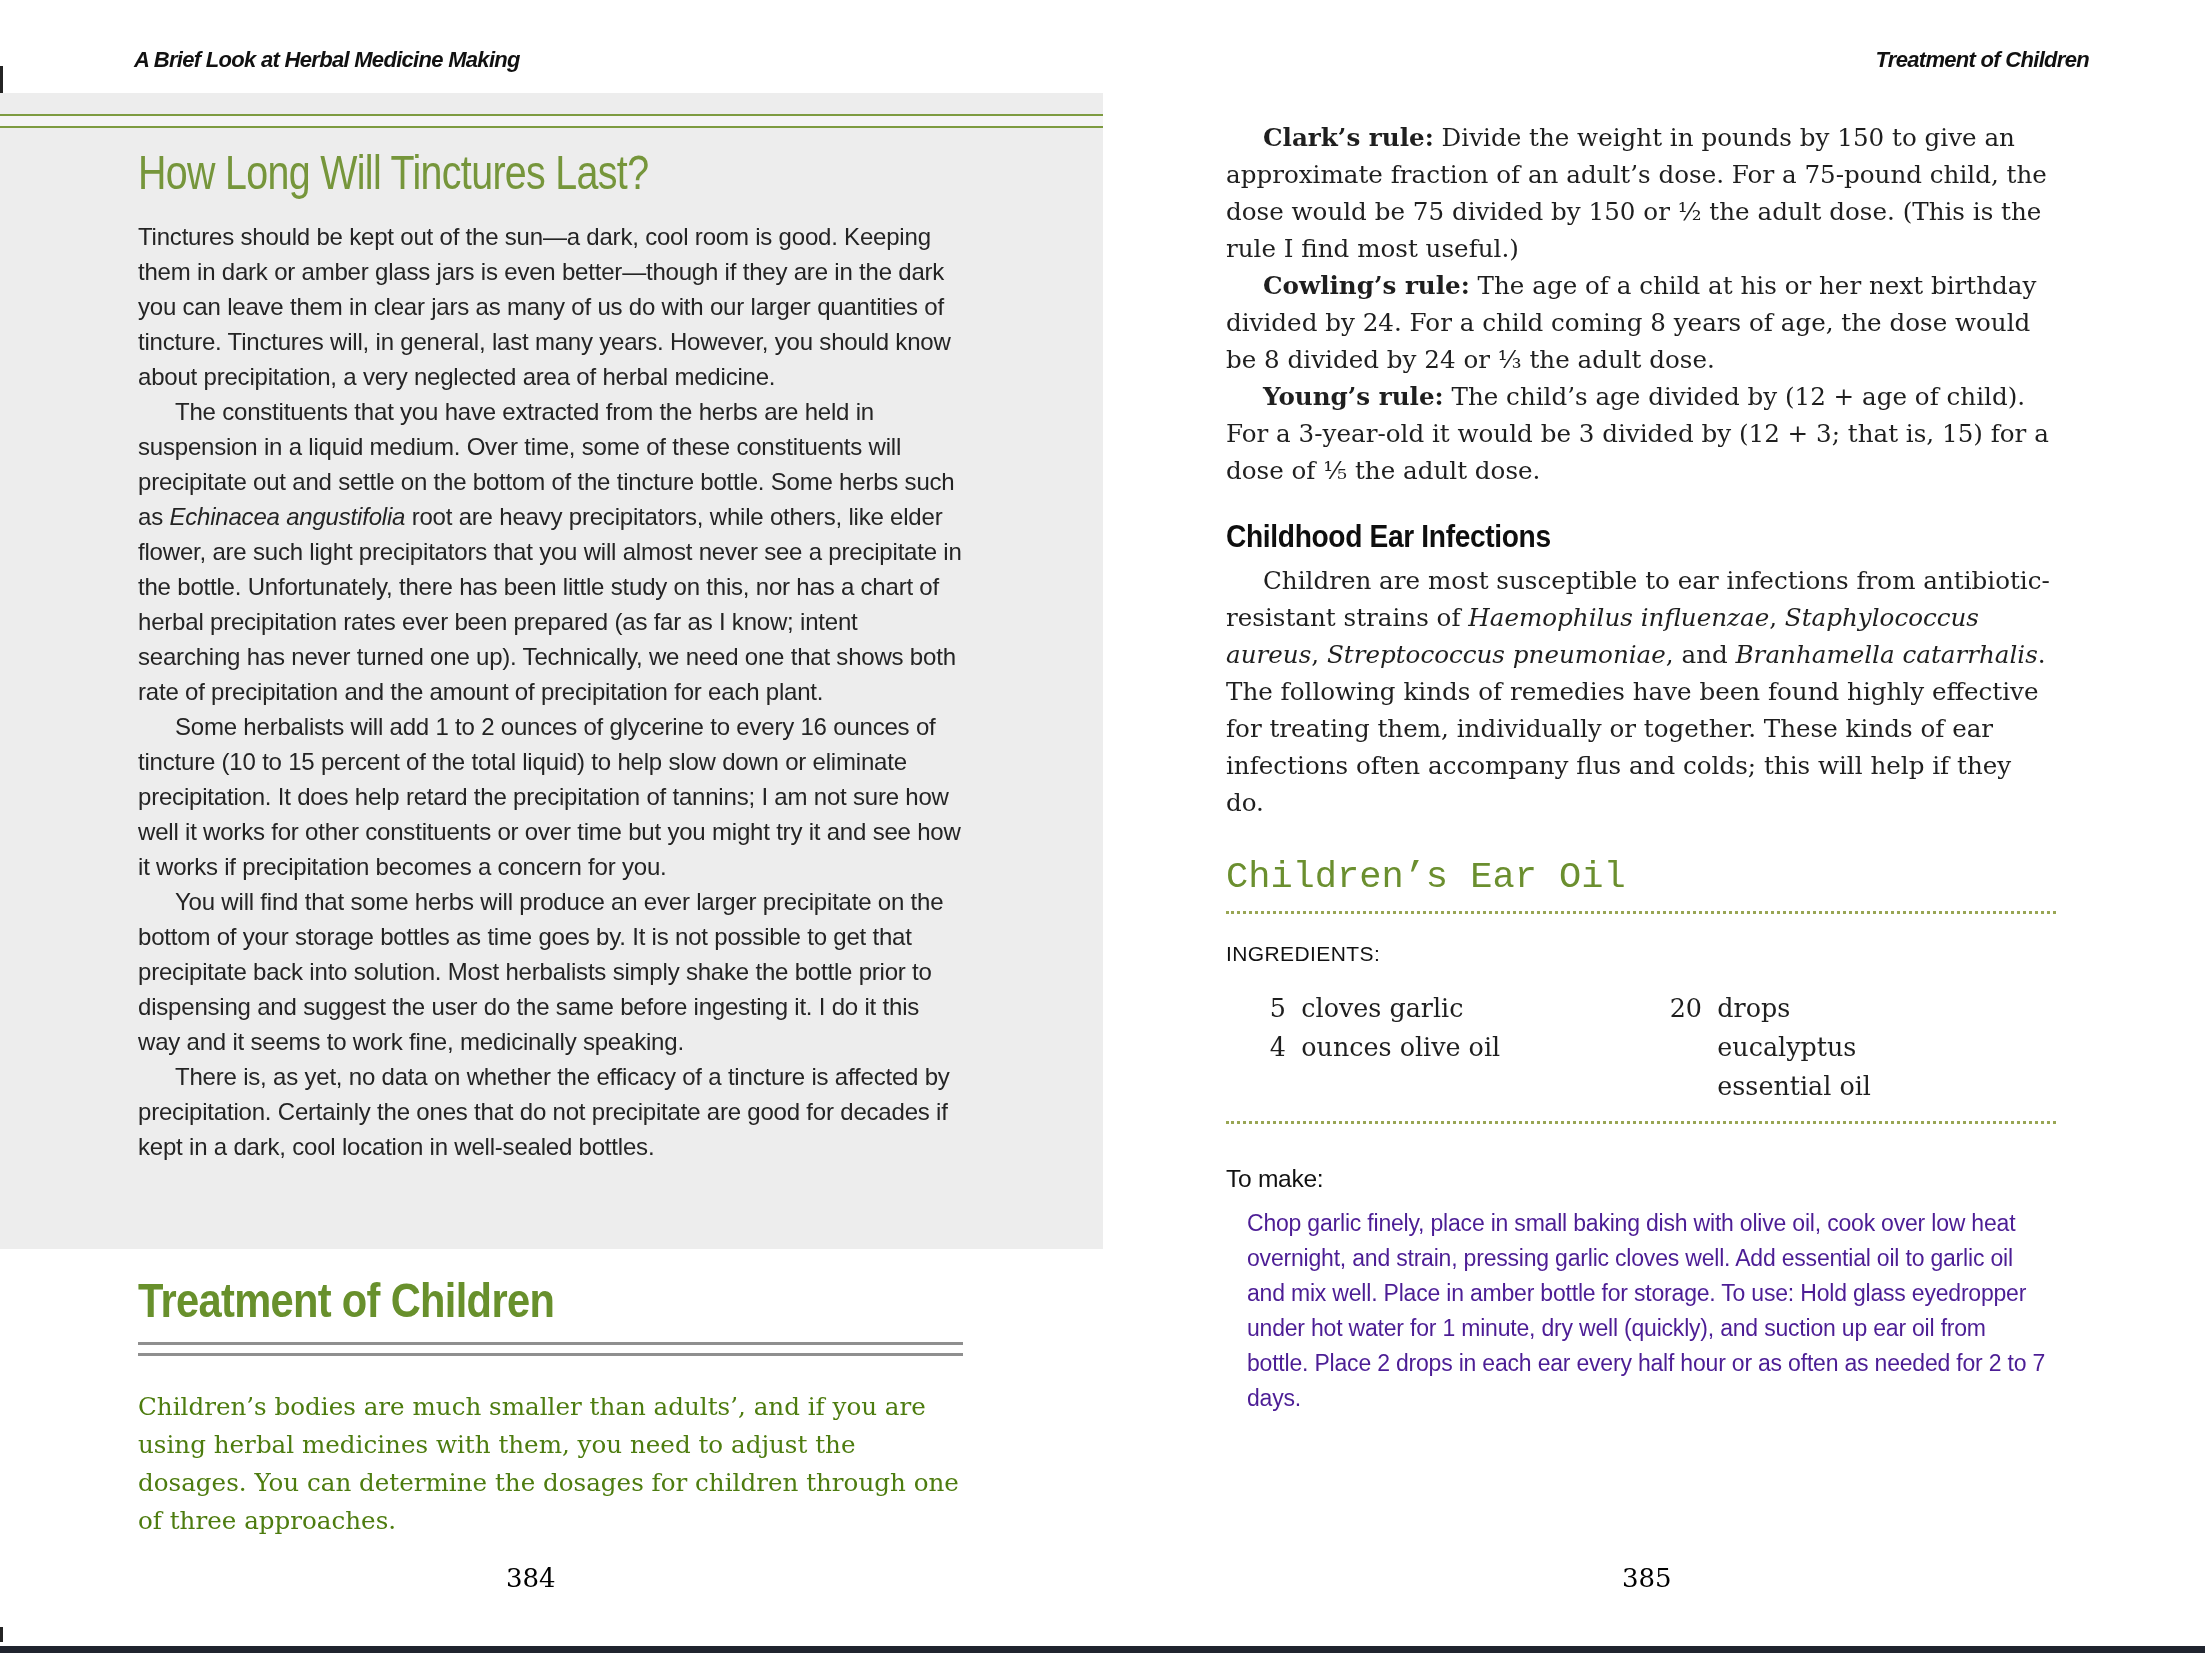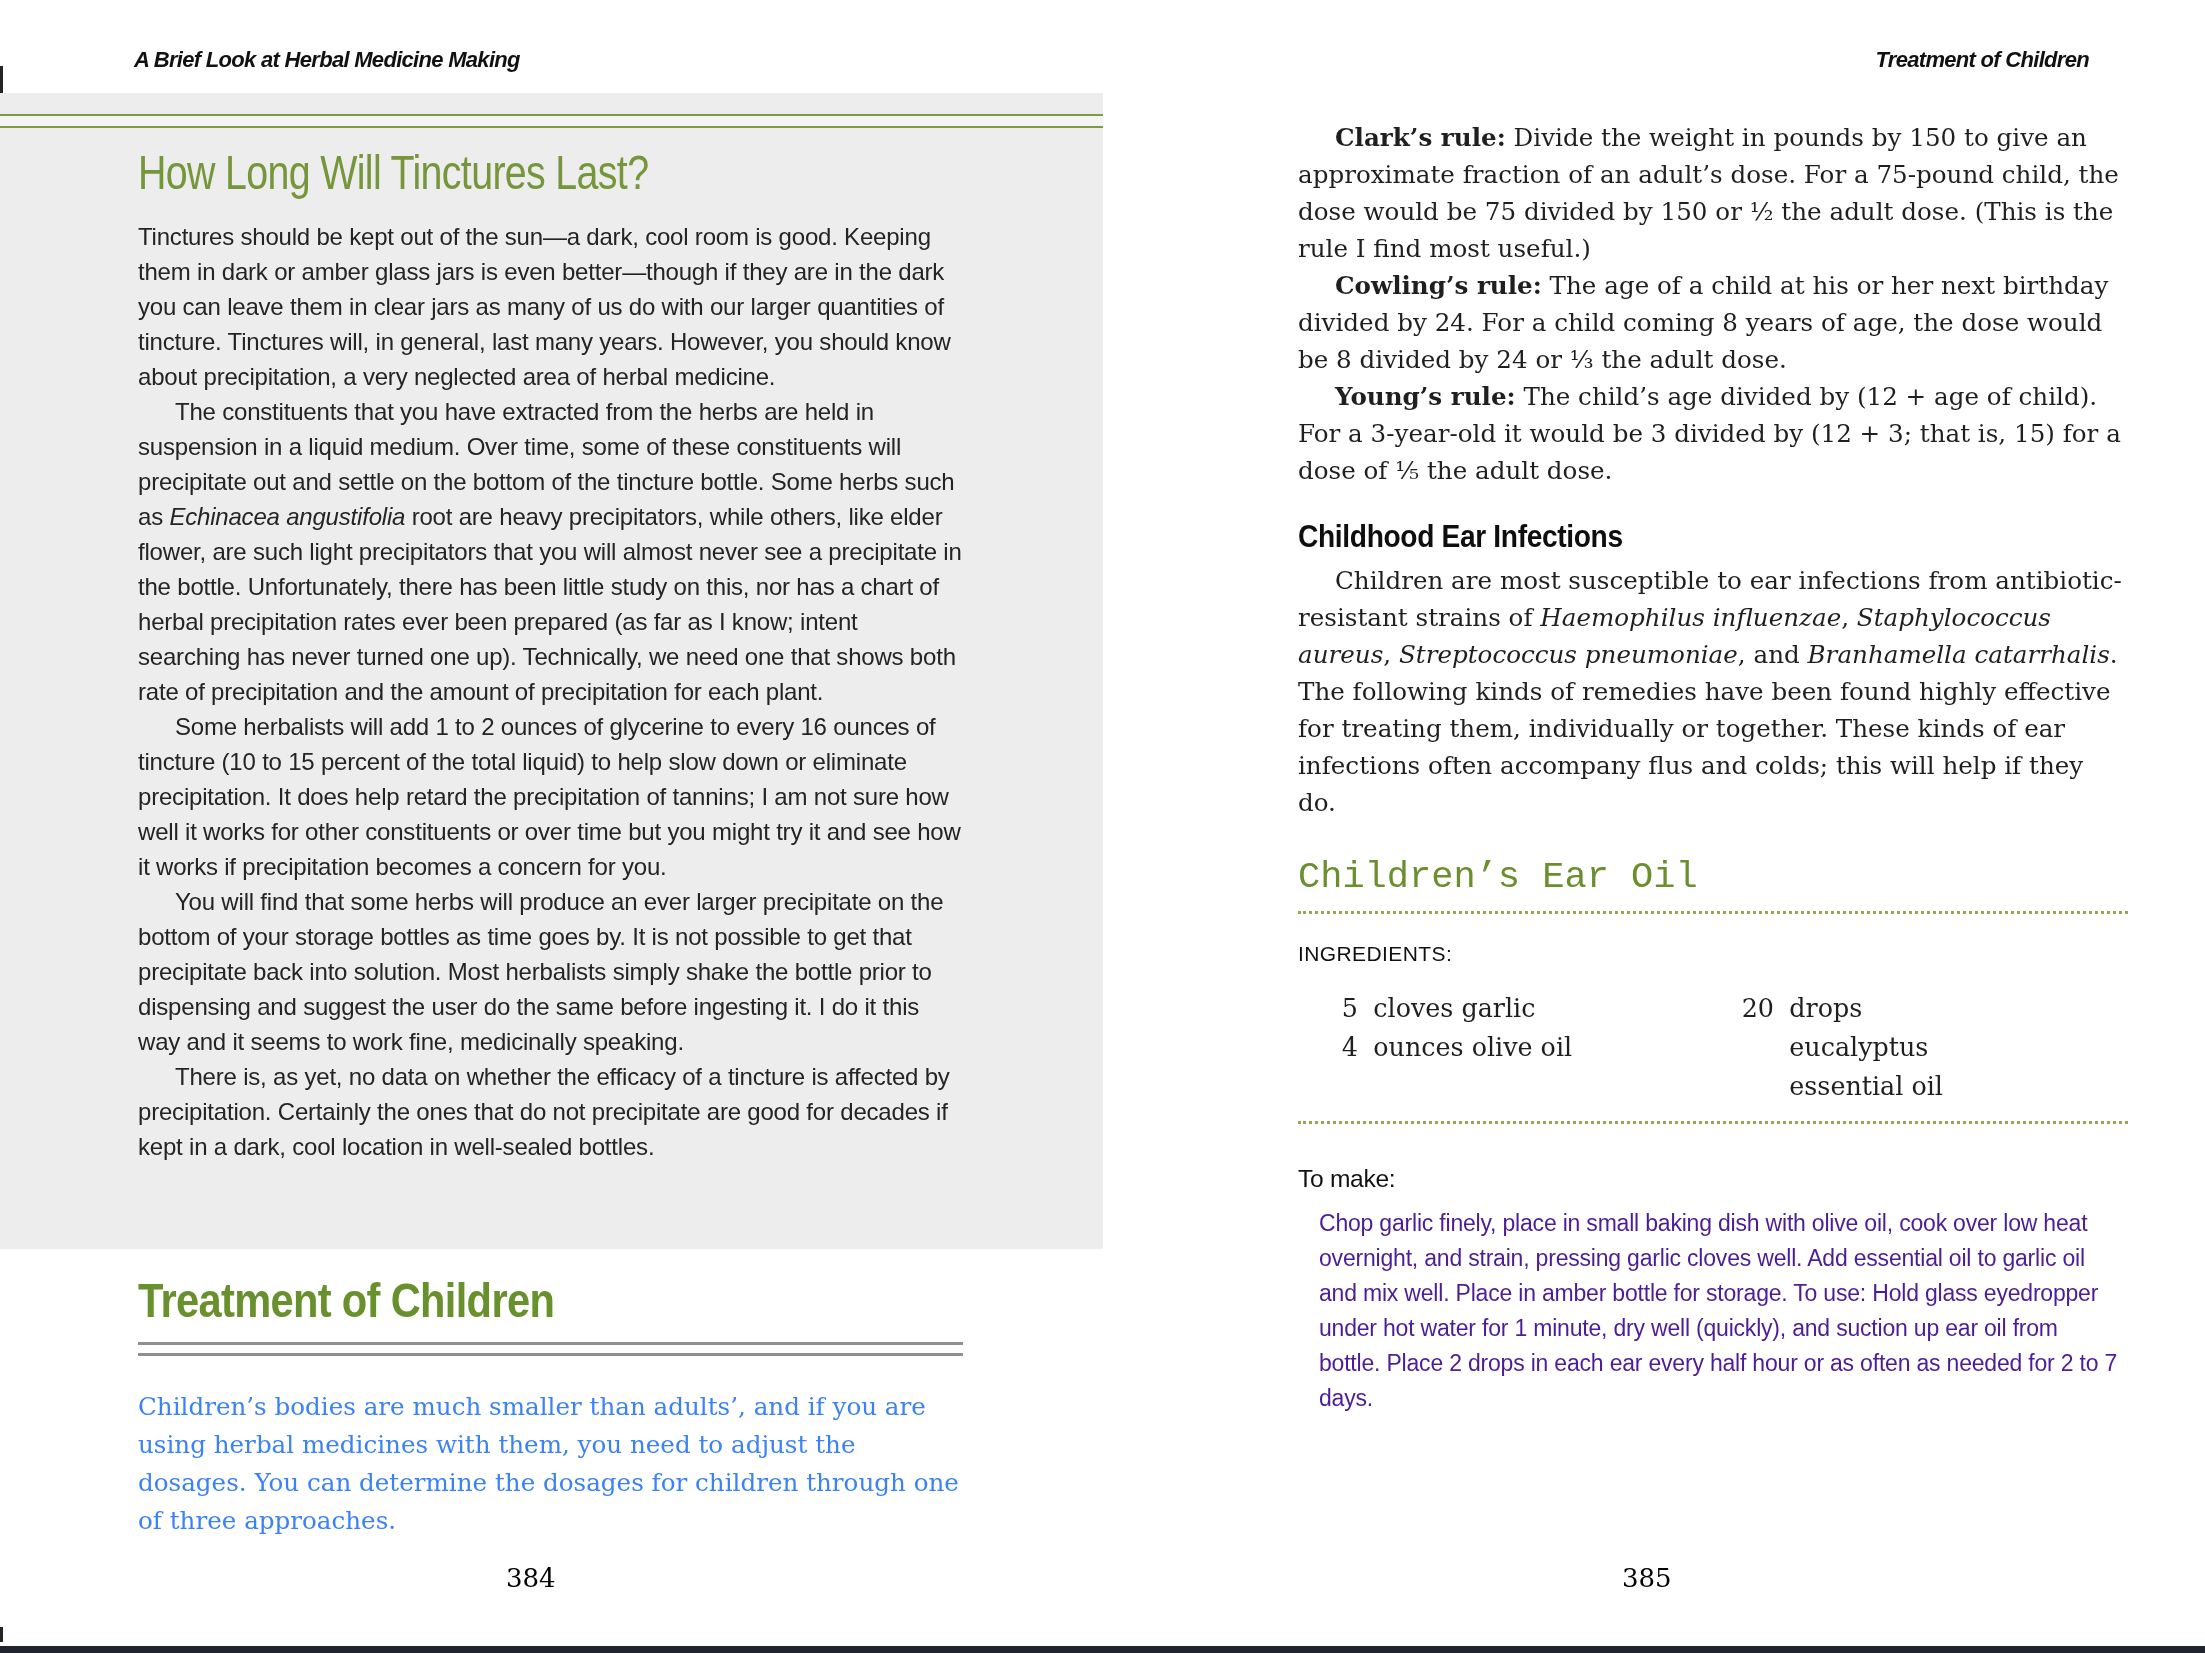--- a/index.html
+++ b/index.html
@@ -94,38 +94,38 @@
     margin-top: 18px;
     height: 7.6px;
     border-top: 3.4px solid #8f8f8f;
     border-bottom: 3.4px solid #8f8f8f;
   }
   .treatment-intro {
     margin: 32px 0 0 0;
     font-family: "DejaVu Serif", serif;
     font-size: 24.6px;
     line-height: 38px;
-    color: #3b82f6;
+    color: #4d7c0f;
   }
 
   
   .pagenum {
     position: absolute;
     top: 1563px;
     font-family: "DejaVu Serif", serif;
     font-size: 26px;
     color: #000000;
   }
   .pagenum.left  { left: 506px; }
   .pagenum.right { left: 1622px; }
 
   
   .right-col {
     position: absolute;
-    left: 1298px; top: 119px;
+    left: 1226px; top: 119px;
     width: 830px;
     font-family: "DejaVu Serif", serif;
     font-size: 24.6px;
     line-height: 37px;
     color: #1f1f1f;
   }
   .right-col p { margin: 0; }
   .rule-para { text-indent: 37px; }
   .rule-para strong { font-weight: 700; }
 

